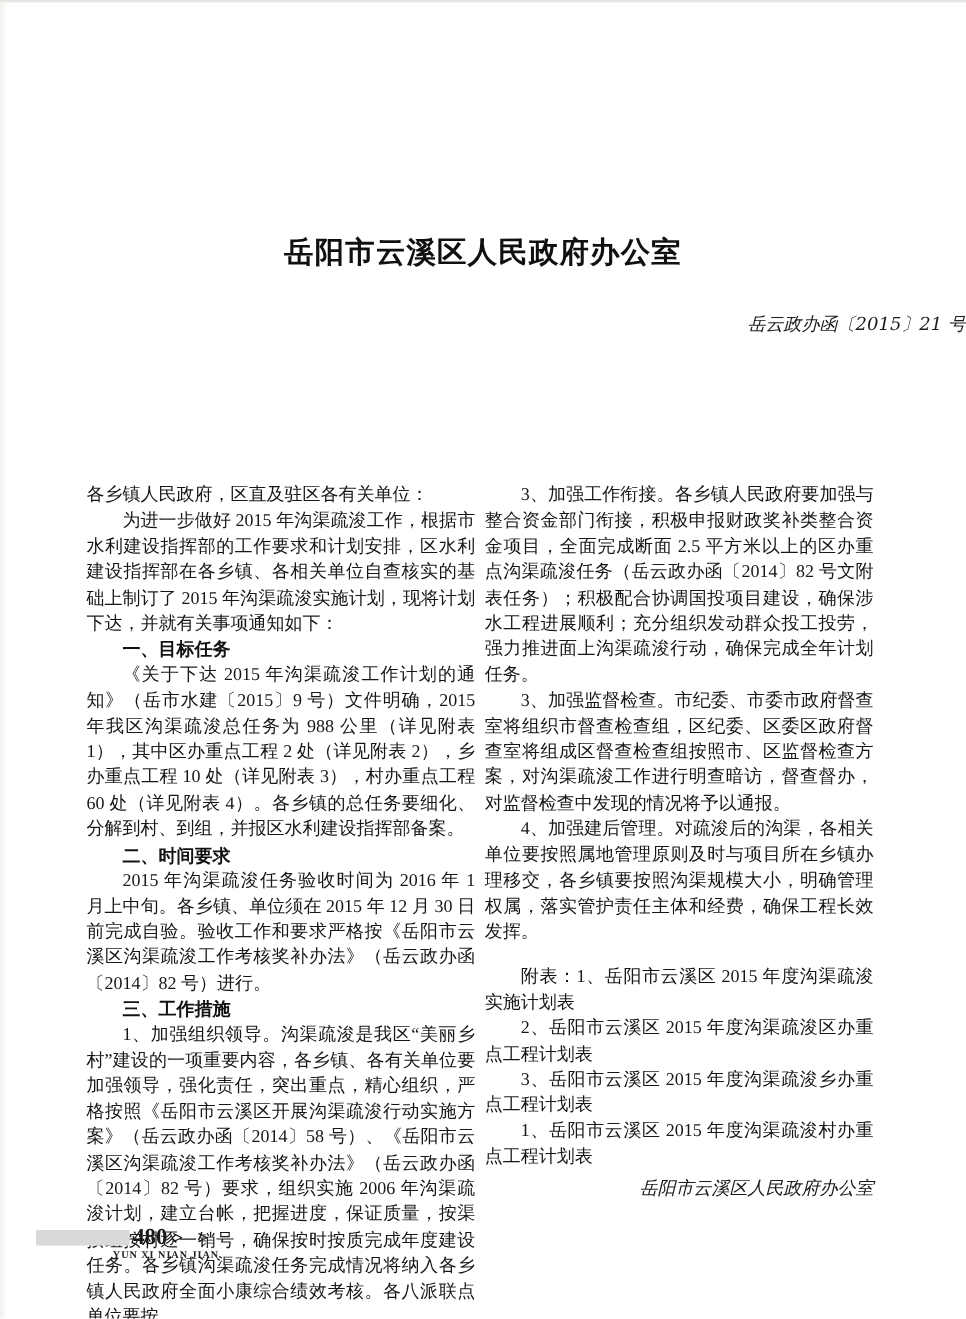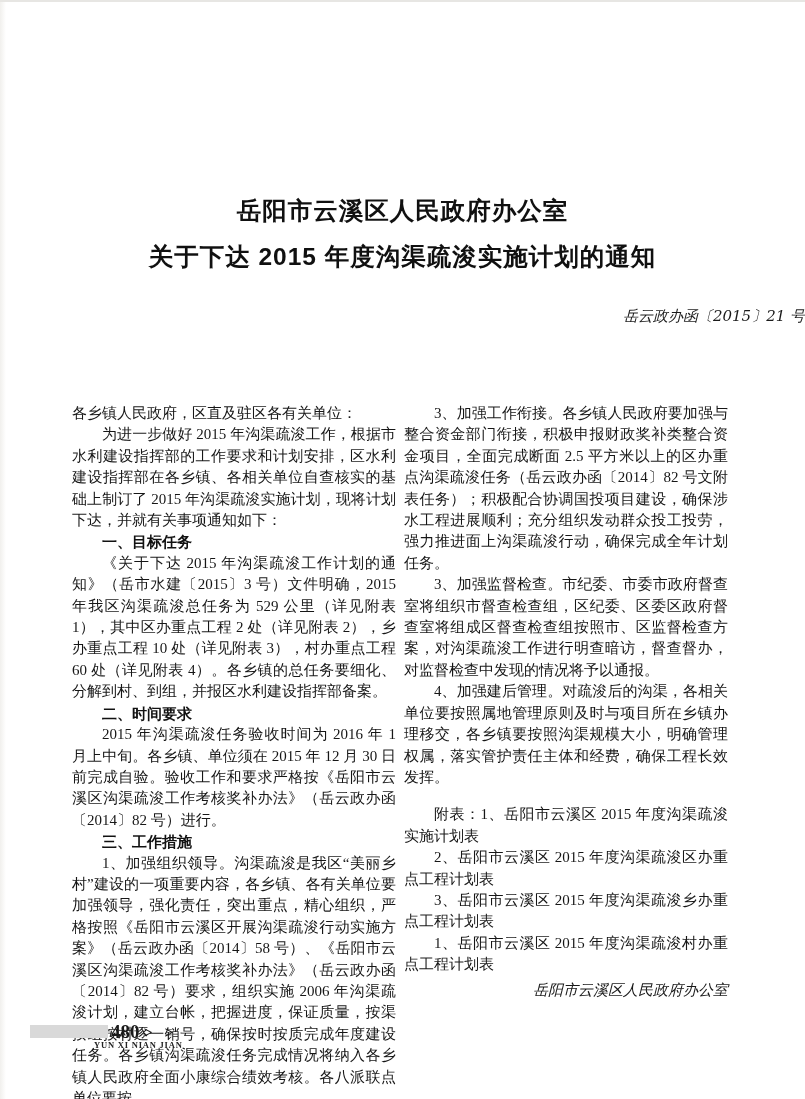--- a/index.html
+++ b/index.html
@@ -127,31 +127,30 @@
 </style>
 </head>
 <body>
 
 <div class="page">
   <div class="edge-shade"></div>
 
   <div class="doc-header">
     <div class="doc-title">
       <div class="title-line">岳阳市云溪区人民政府办公室</div>
-      <div class="title-line">关于下达 2015 年度沟渠疏浚实施计划的通知</div>
     </div>
     <div class="doc-number">岳云政办函〔2015〕21 号</div>
   </div>
 
   <div class="columns">
     <div class="col">
       <p class="flush">各乡镇人民政府，区直及驻区各有关单位：</p>
       <p>为进一步做好 2015 年沟渠疏浚工作，根据市水利建设指挥部的工作要求和计划安排，区水利建设指挥部在各乡镇、各相关单位自查核实的基础上制订了 2015 年沟渠疏浚实施计划，现将计划下达，并就有关事项通知如下：</p>
       <p class="heading">一、目标任务</p>
-      <p>《关于下达 2015 年沟渠疏浚工作计划的通知》（岳市水建〔2015〕3 号）文件明确，2015 年我区沟渠疏浚总任务为 529 公里（详见附表 1），其中区办重点工程 2 处（详见附表 2），乡办重点工程 10 处（详见附表 3），村办重点工程 60 处（详见附表 4）。各乡镇的总任务要细化、分解到村、到组，并报区水利建设指挥部备案。</p>
+      <p>《关于下达 2015 年沟渠疏浚工作计划的通知》（岳市水建〔2015〕9 号）文件明确，2015 年我区沟渠疏浚总任务为 988 公里（详见附表 1），其中区办重点工程 2 处（详见附表 2），乡办重点工程 10 处（详见附表 3），村办重点工程 60 处（详见附表 4）。各乡镇的总任务要细化、分解到村、到组，并报区水利建设指挥部备案。</p>
       <p class="heading">二、时间要求</p>
       <p>2015 年沟渠疏浚任务验收时间为 2016 年 1 月上中旬。各乡镇、单位须在 2015 年 12 月 30 日前完成自验。验收工作和要求严格按《岳阳市云溪区沟渠疏浚工作考核奖补办法》（岳云政办函〔2014〕82 号）进行。</p>
       <p class="heading">三、工作措施</p>
       <p>1、加强组织领导。沟渠疏浚是我区“美丽乡村”建设的一项重要内容，各乡镇、各有关单位要加强领导，强化责任，突出重点，精心组织，严格按照《岳阳市云溪区开展沟渠疏浚行动实施方案》（岳云政办函〔2014〕58 号）、《岳阳市云溪区沟渠疏浚工作考核奖补办法》（岳云政办函〔2014〕82 号）要求，组织实施 2006 年沟渠疏浚计划，建立台帐，把握进度，保证质量，按渠按组按村逐一销号，确保按时按质完成年度建设任务。各乡镇沟渠疏浚任务完成情况将纳入各乡镇人民政府全面小康综合绩效考核。各八派联点单位要按</p>
     </div>
 
     <div class="col">
       <p>3、加强工作衔接。各乡镇人民政府要加强与整合资金部门衔接，积极申报财政奖补类整合资金项目，全面完成断面 2.5 平方米以上的区办重点沟渠疏浚任务（岳云政办函〔2014〕82 号文附表任务）；积极配合协调国投项目建设，确保涉水工程进展顺利；充分组织发动群众投工投劳，强力推进面上沟渠疏浚行动，确保完成全年计划任务。</p>
       <p>3、加强监督检查。市纪委、市委市政府督查室将组织市督查检查组，区纪委、区委区政府督查室将组成区督查检查组按照市、区监督检查方案，对沟渠疏浚工作进行明查暗访，督查督办，对监督检查中发现的情况将予以通报。</p>
       <p>4、加强建后管理。对疏浚后的沟渠，各相关单位要按照属地管理原则及时与项目所在乡镇办理移交，各乡镇要按照沟渠规模大小，明确管理权属，落实管护责任主体和经费，确保工程长效发挥。</p>

